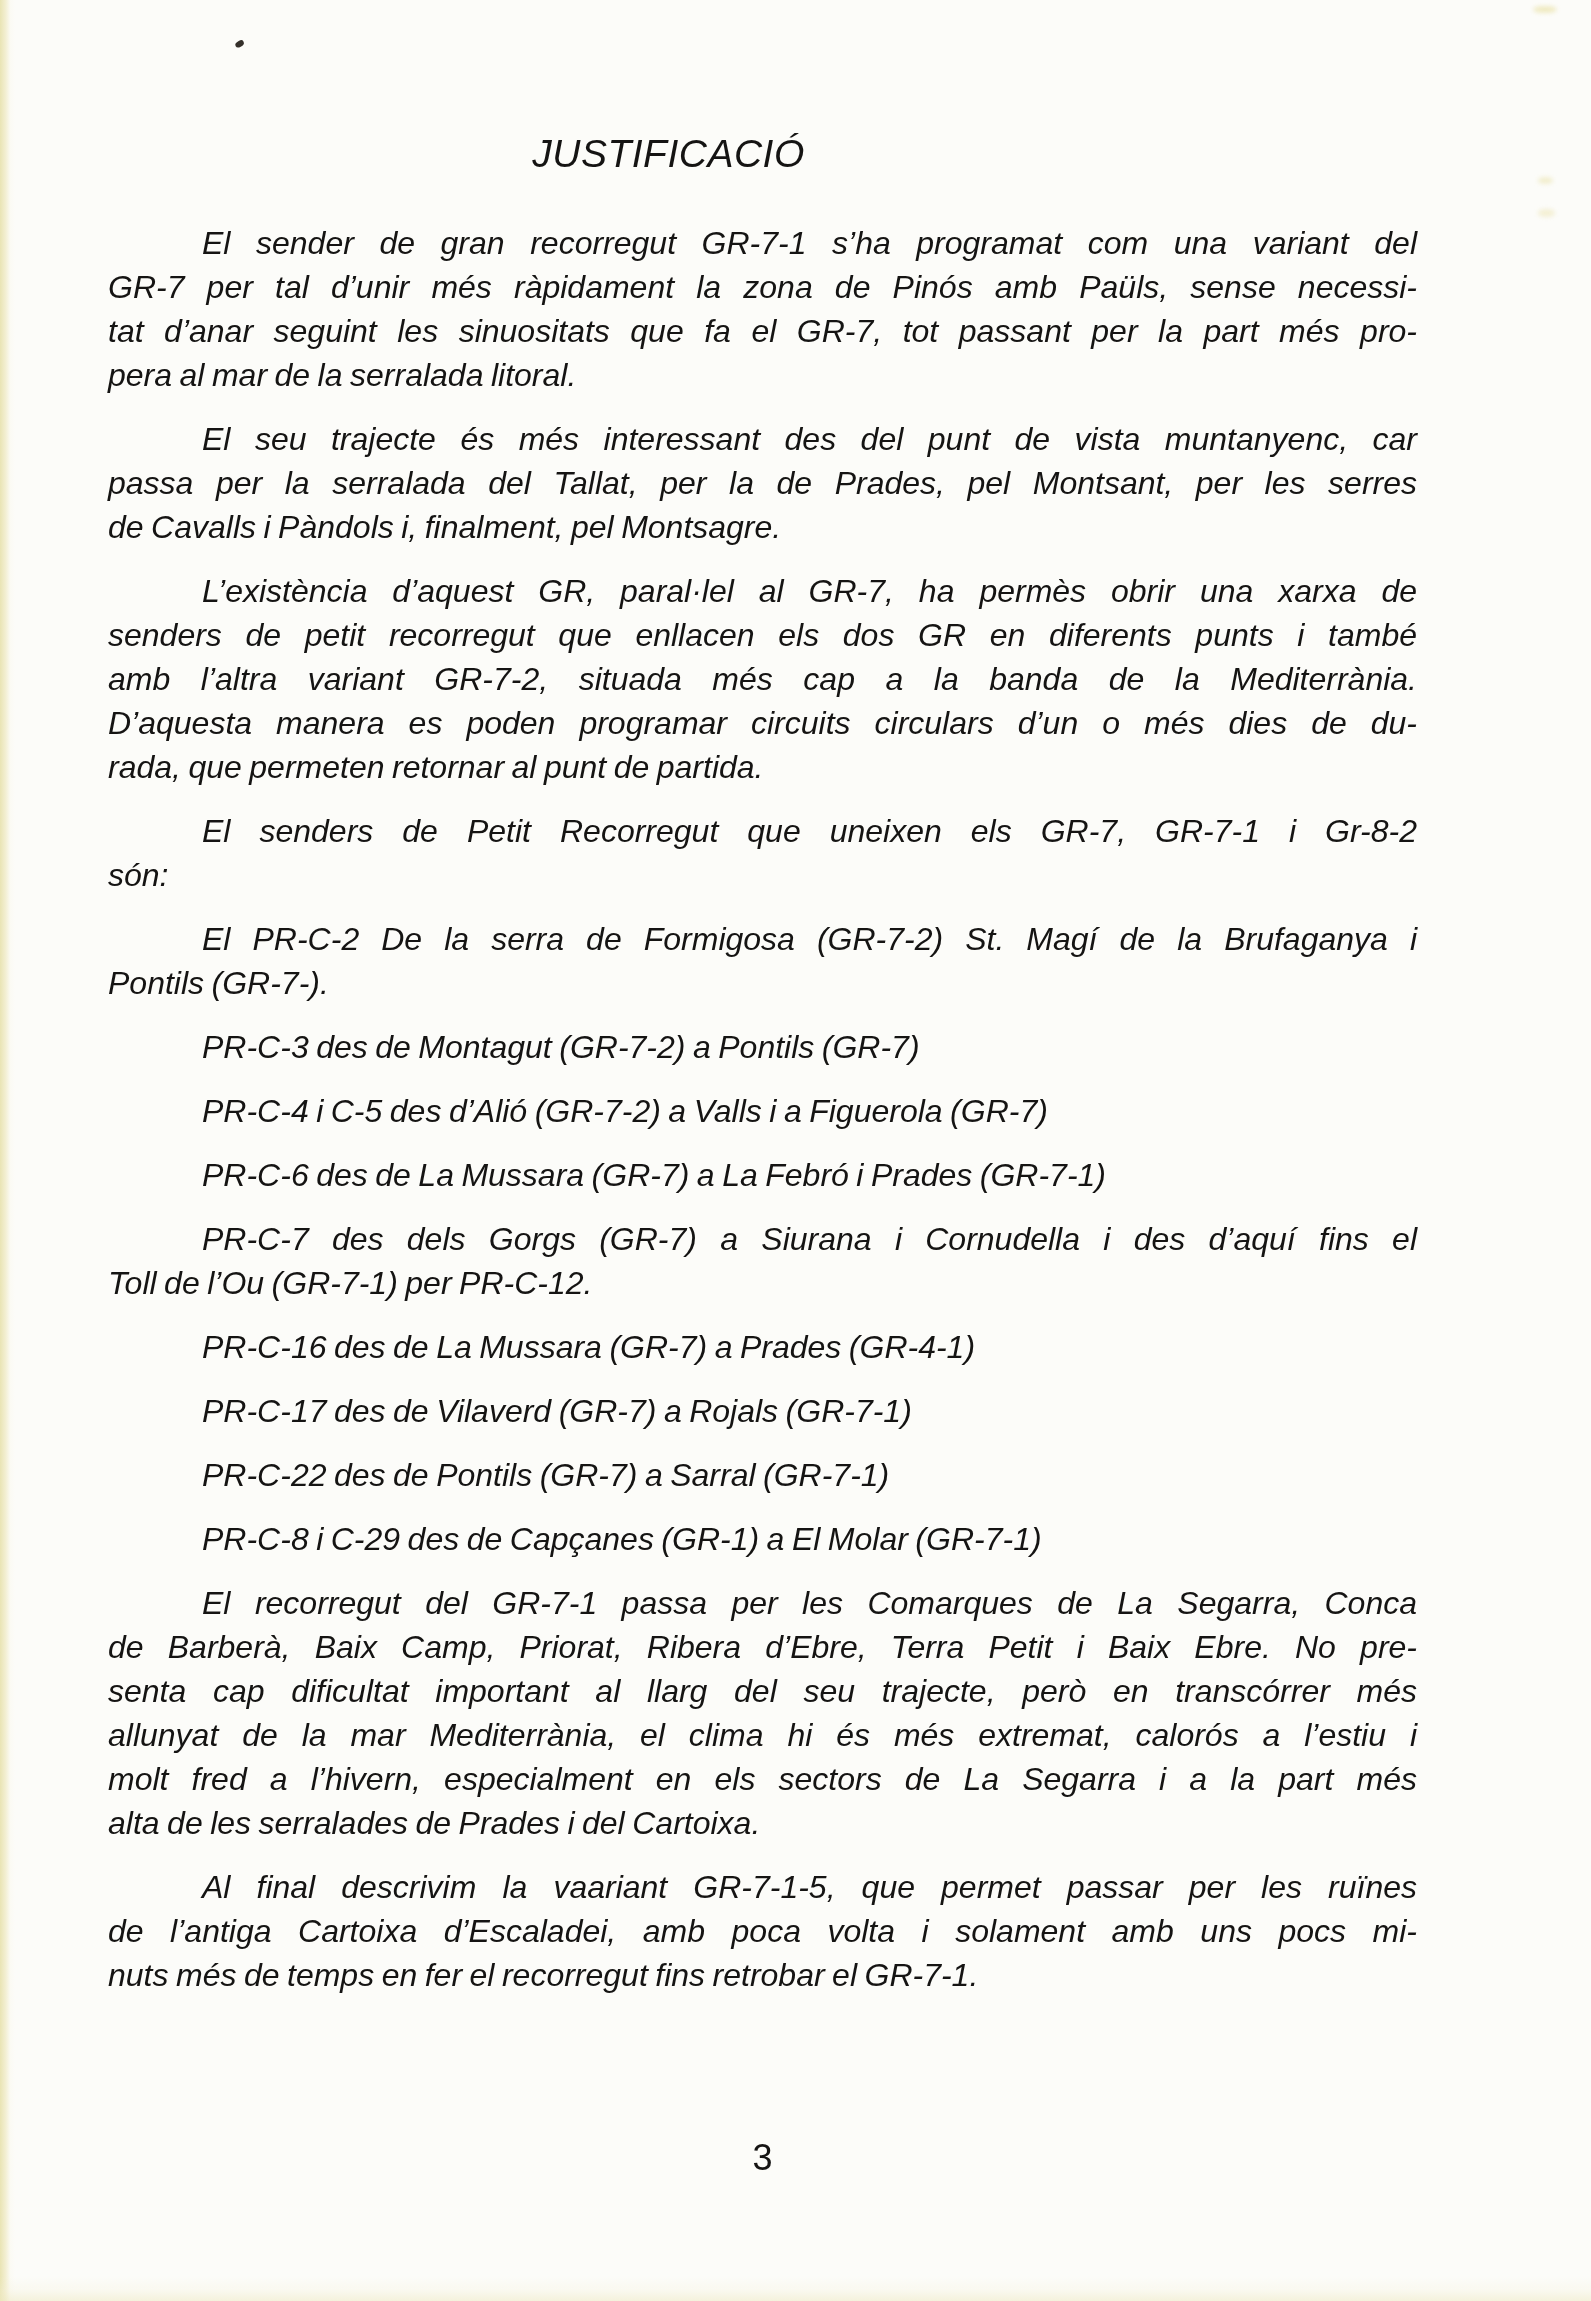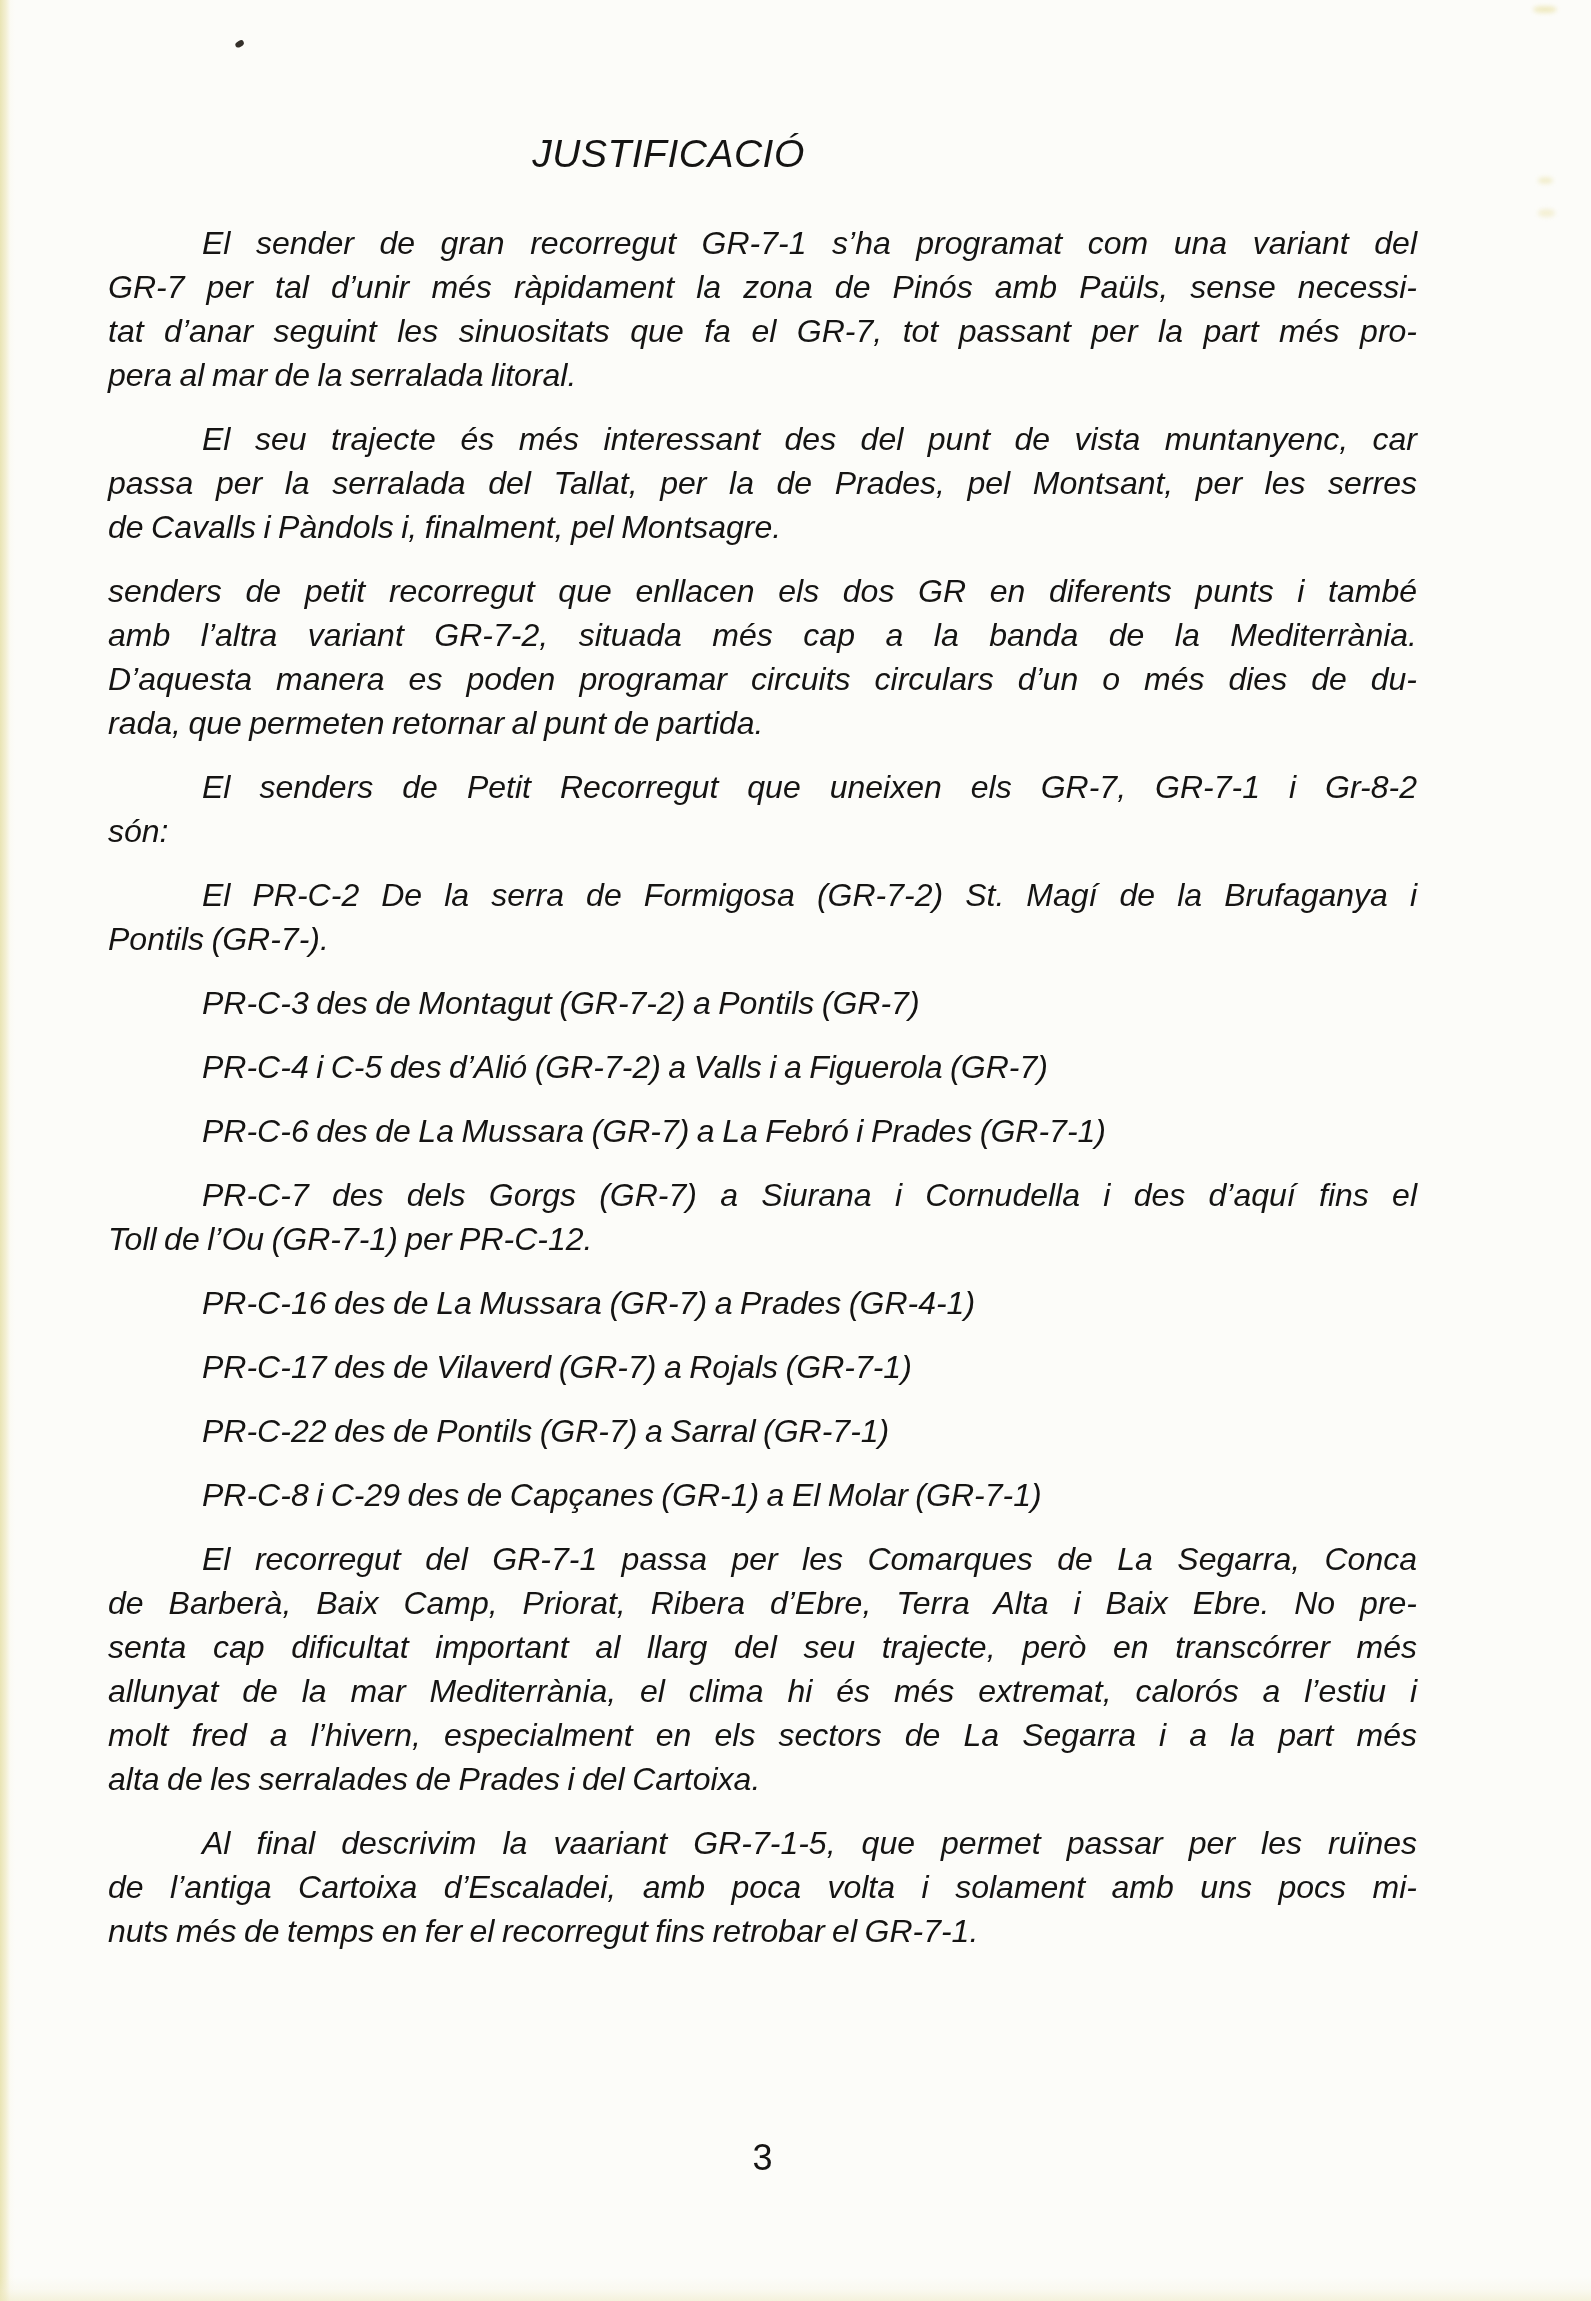--- a/index.html
+++ b/index.html
@@ -90,20 +90,21 @@
         <div class="line">GR-7 per tal d’unir més ràpidament la zona de Pinós amb Paüls, sense necessi-</div>
         <div class="line">tat d’anar seguint les sinuositats que fa el GR-7, tot passant per la part més pro-</div>
         <div class="line last">pera al mar de la serralada litoral.</div>
       </div>
       <div class="para">
         <div class="line first">El seu trajecte és més interessant des del punt de vista muntanyenc, car</div>
         <div class="line">passa per la serralada del Tallat, per la de Prades, pel Montsant, per les serres</div>
         <div class="line last">de Cavalls i Pàndols i, finalment, pel Montsagre.</div>
       </div>
       <div class="para">
+        <div class="line first">L’existència d’aquest GR, paral·lel al GR-7, ha permès obrir una xarxa de</div>
         <div class="line">senders de petit recorregut que enllacen els dos GR en diferents punts i també</div>
         <div class="line">amb l’altra variant GR-7-2, situada més cap a la banda de la Mediterrània.</div>
         <div class="line">D’aquesta manera es poden programar circuits circulars d’un o més dies de du-</div>
         <div class="line last">rada, que permeten retornar al punt de partida.</div>
       </div>
       <div class="para">
         <div class="line first">El senders de Petit Recorregut que uneixen els GR-7, GR-7-1 i Gr-8-2</div>
         <div class="line last">són:</div>
       </div>
       <div class="para">
@@ -130,21 +131,21 @@
         <div class="line first last">PR-C-17 des de Vilaverd (GR-7) a Rojals (GR-7-1)</div>
       </div>
       <div class="para">
         <div class="line first last">PR-C-22 des de Pontils (GR-7) a Sarral (GR-7-1)</div>
       </div>
       <div class="para">
         <div class="line first last">PR-C-8 i C-29 des de Capçanes (GR-1) a El Molar (GR-7-1)</div>
       </div>
       <div class="para">
         <div class="line first">El recorregut del GR-7-1 passa per les Comarques de La Segarra, Conca</div>
-        <div class="line">de Barberà, Baix Camp, Priorat, Ribera d’Ebre, Terra Alta i Baix Ebre. No pre-</div>
+        <div class="line">de Barberà, Baix Camp, Priorat, Ribera d’Ebre, Terra Petit i Baix Ebre. No pre-</div>
         <div class="line">senta cap dificultat important al llarg del seu trajecte, però en transcórrer més</div>
         <div class="line">allunyat de la mar Mediterrània, el clima hi és més extremat, calorós a l’estiu i</div>
         <div class="line">molt fred a l’hivern, especialment en els sectors de La Segarra i a la part més</div>
         <div class="line last">alta de les serralades de Prades i del Cartoixa.</div>
       </div>
       <div class="para">
         <div class="line first">Al final descrivim la vaariant GR-7-1-5, que permet passar per les ruïnes</div>
         <div class="line">de l’antiga Cartoixa d’Escaladei, amb poca volta i solament amb uns pocs mi-</div>
         <div class="line last">nuts més de temps en fer el recorregut fins retrobar el GR-7-1.</div>
       </div>

